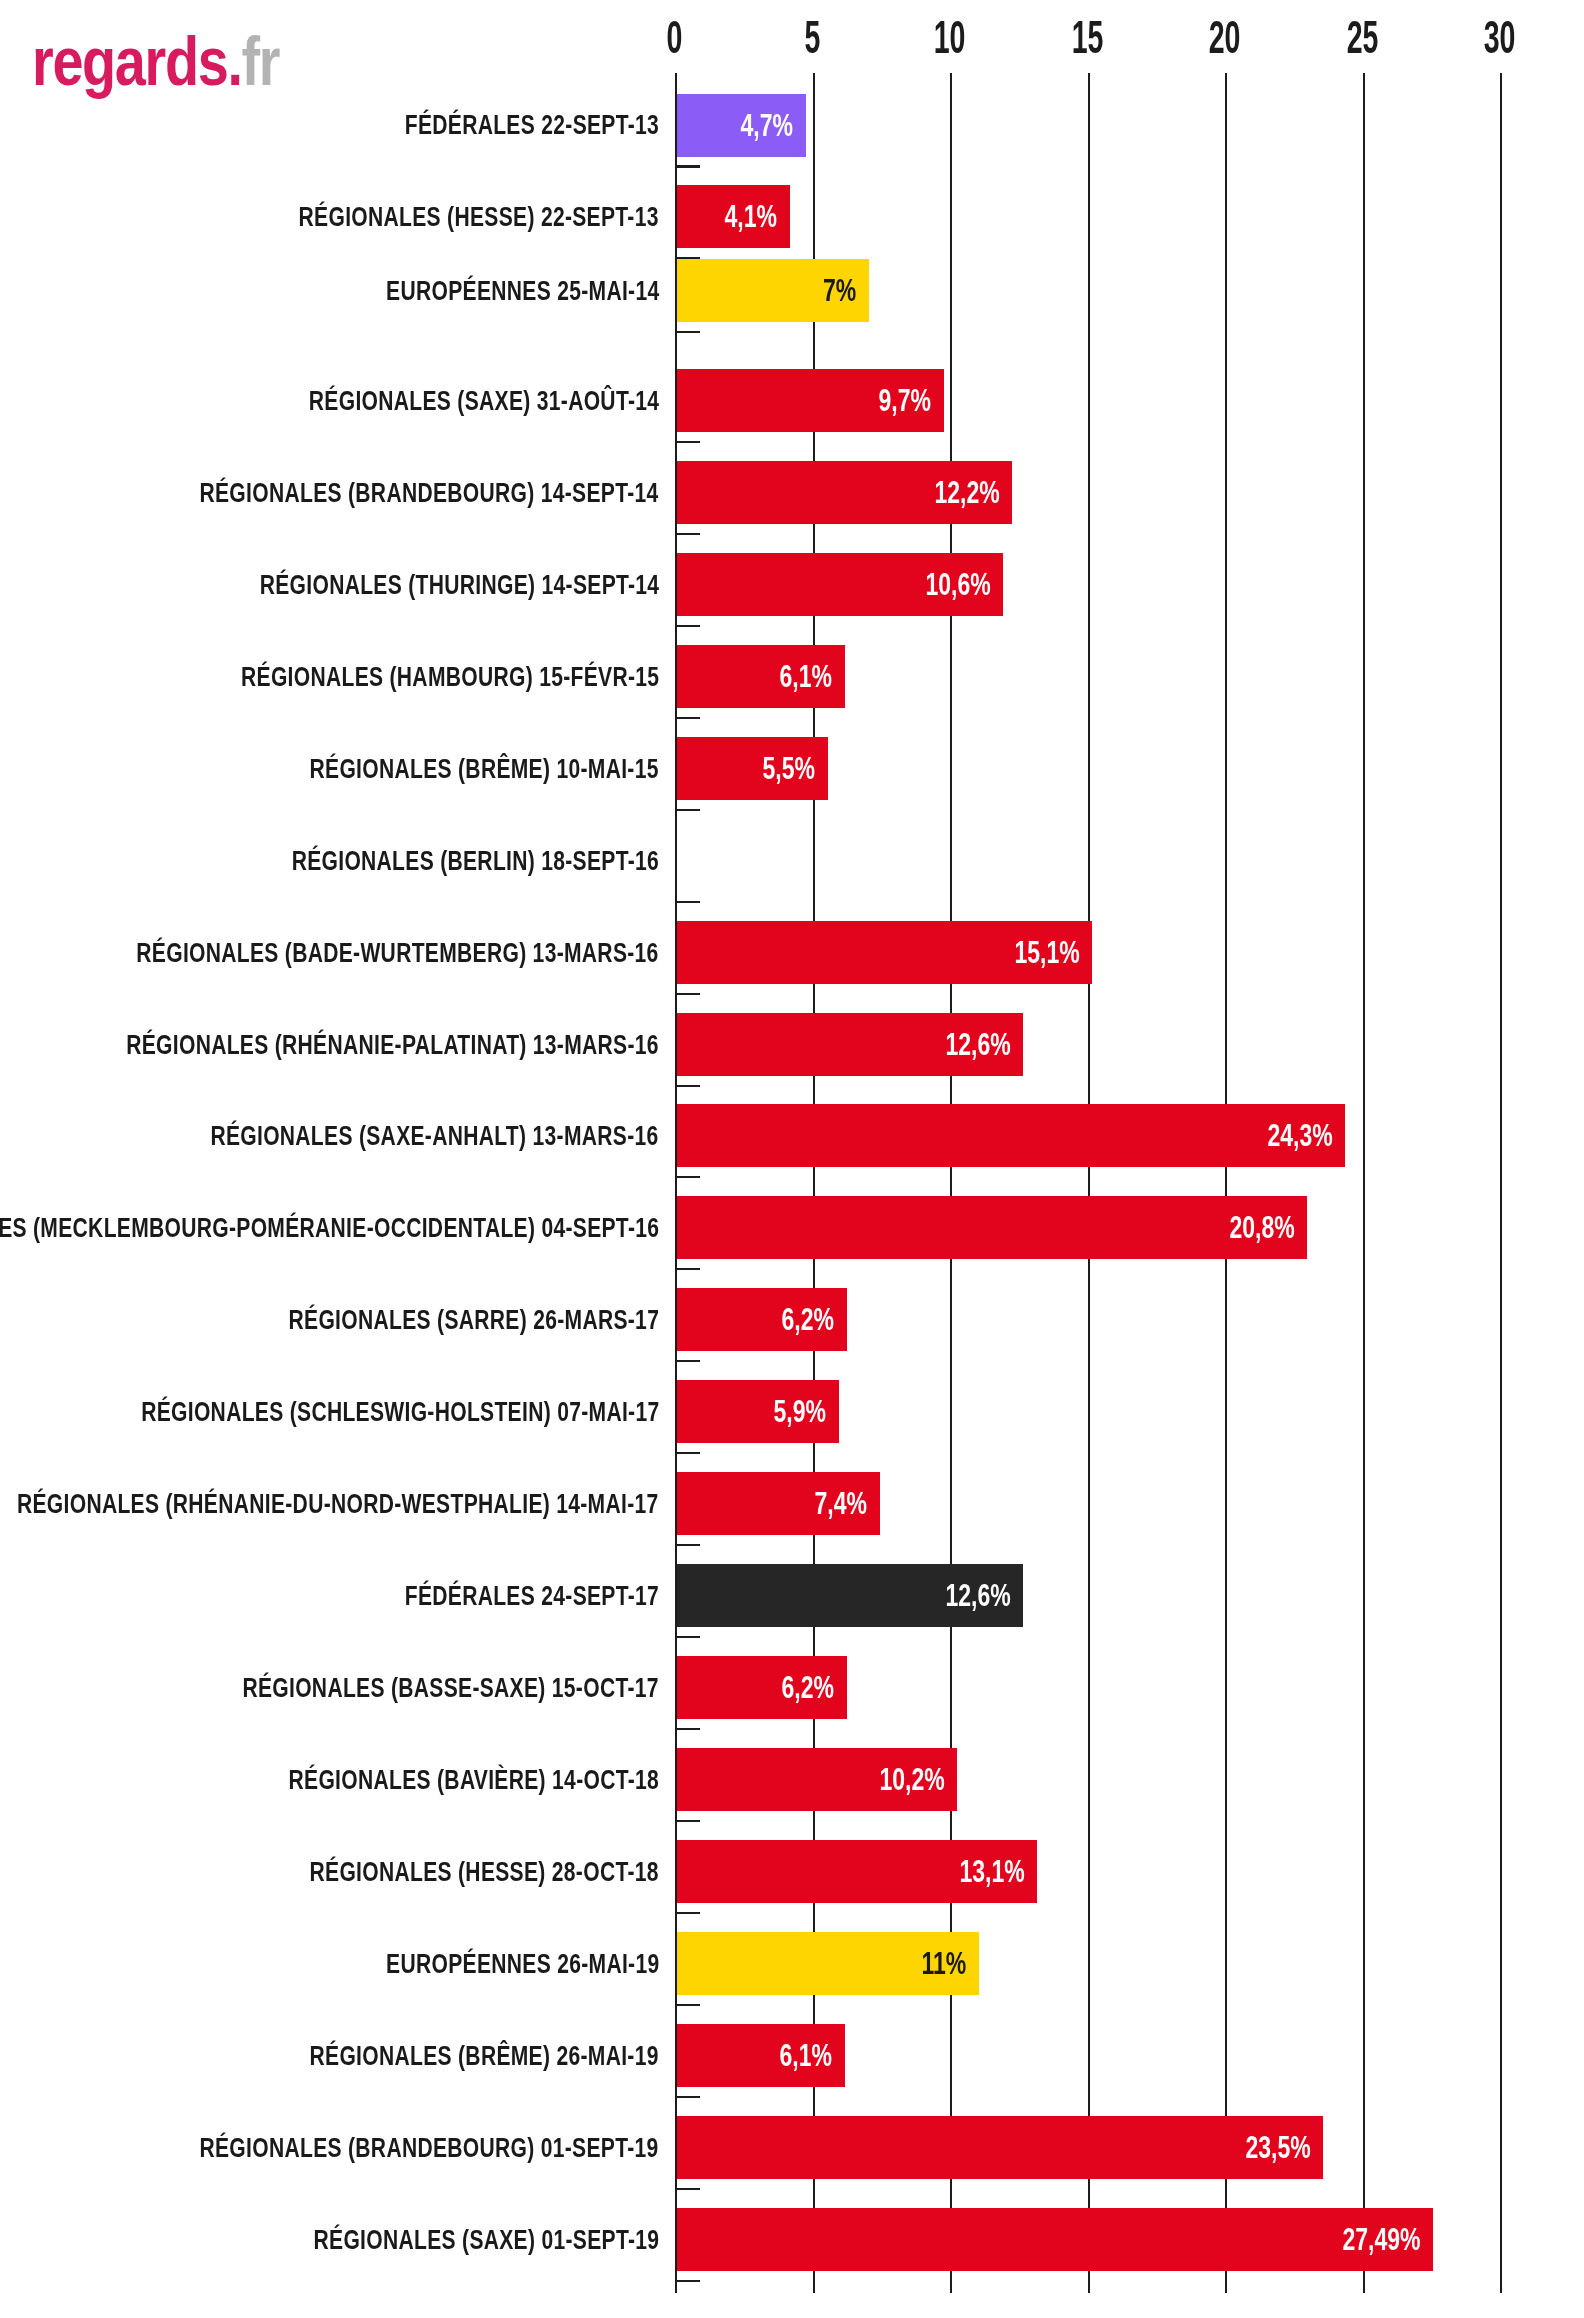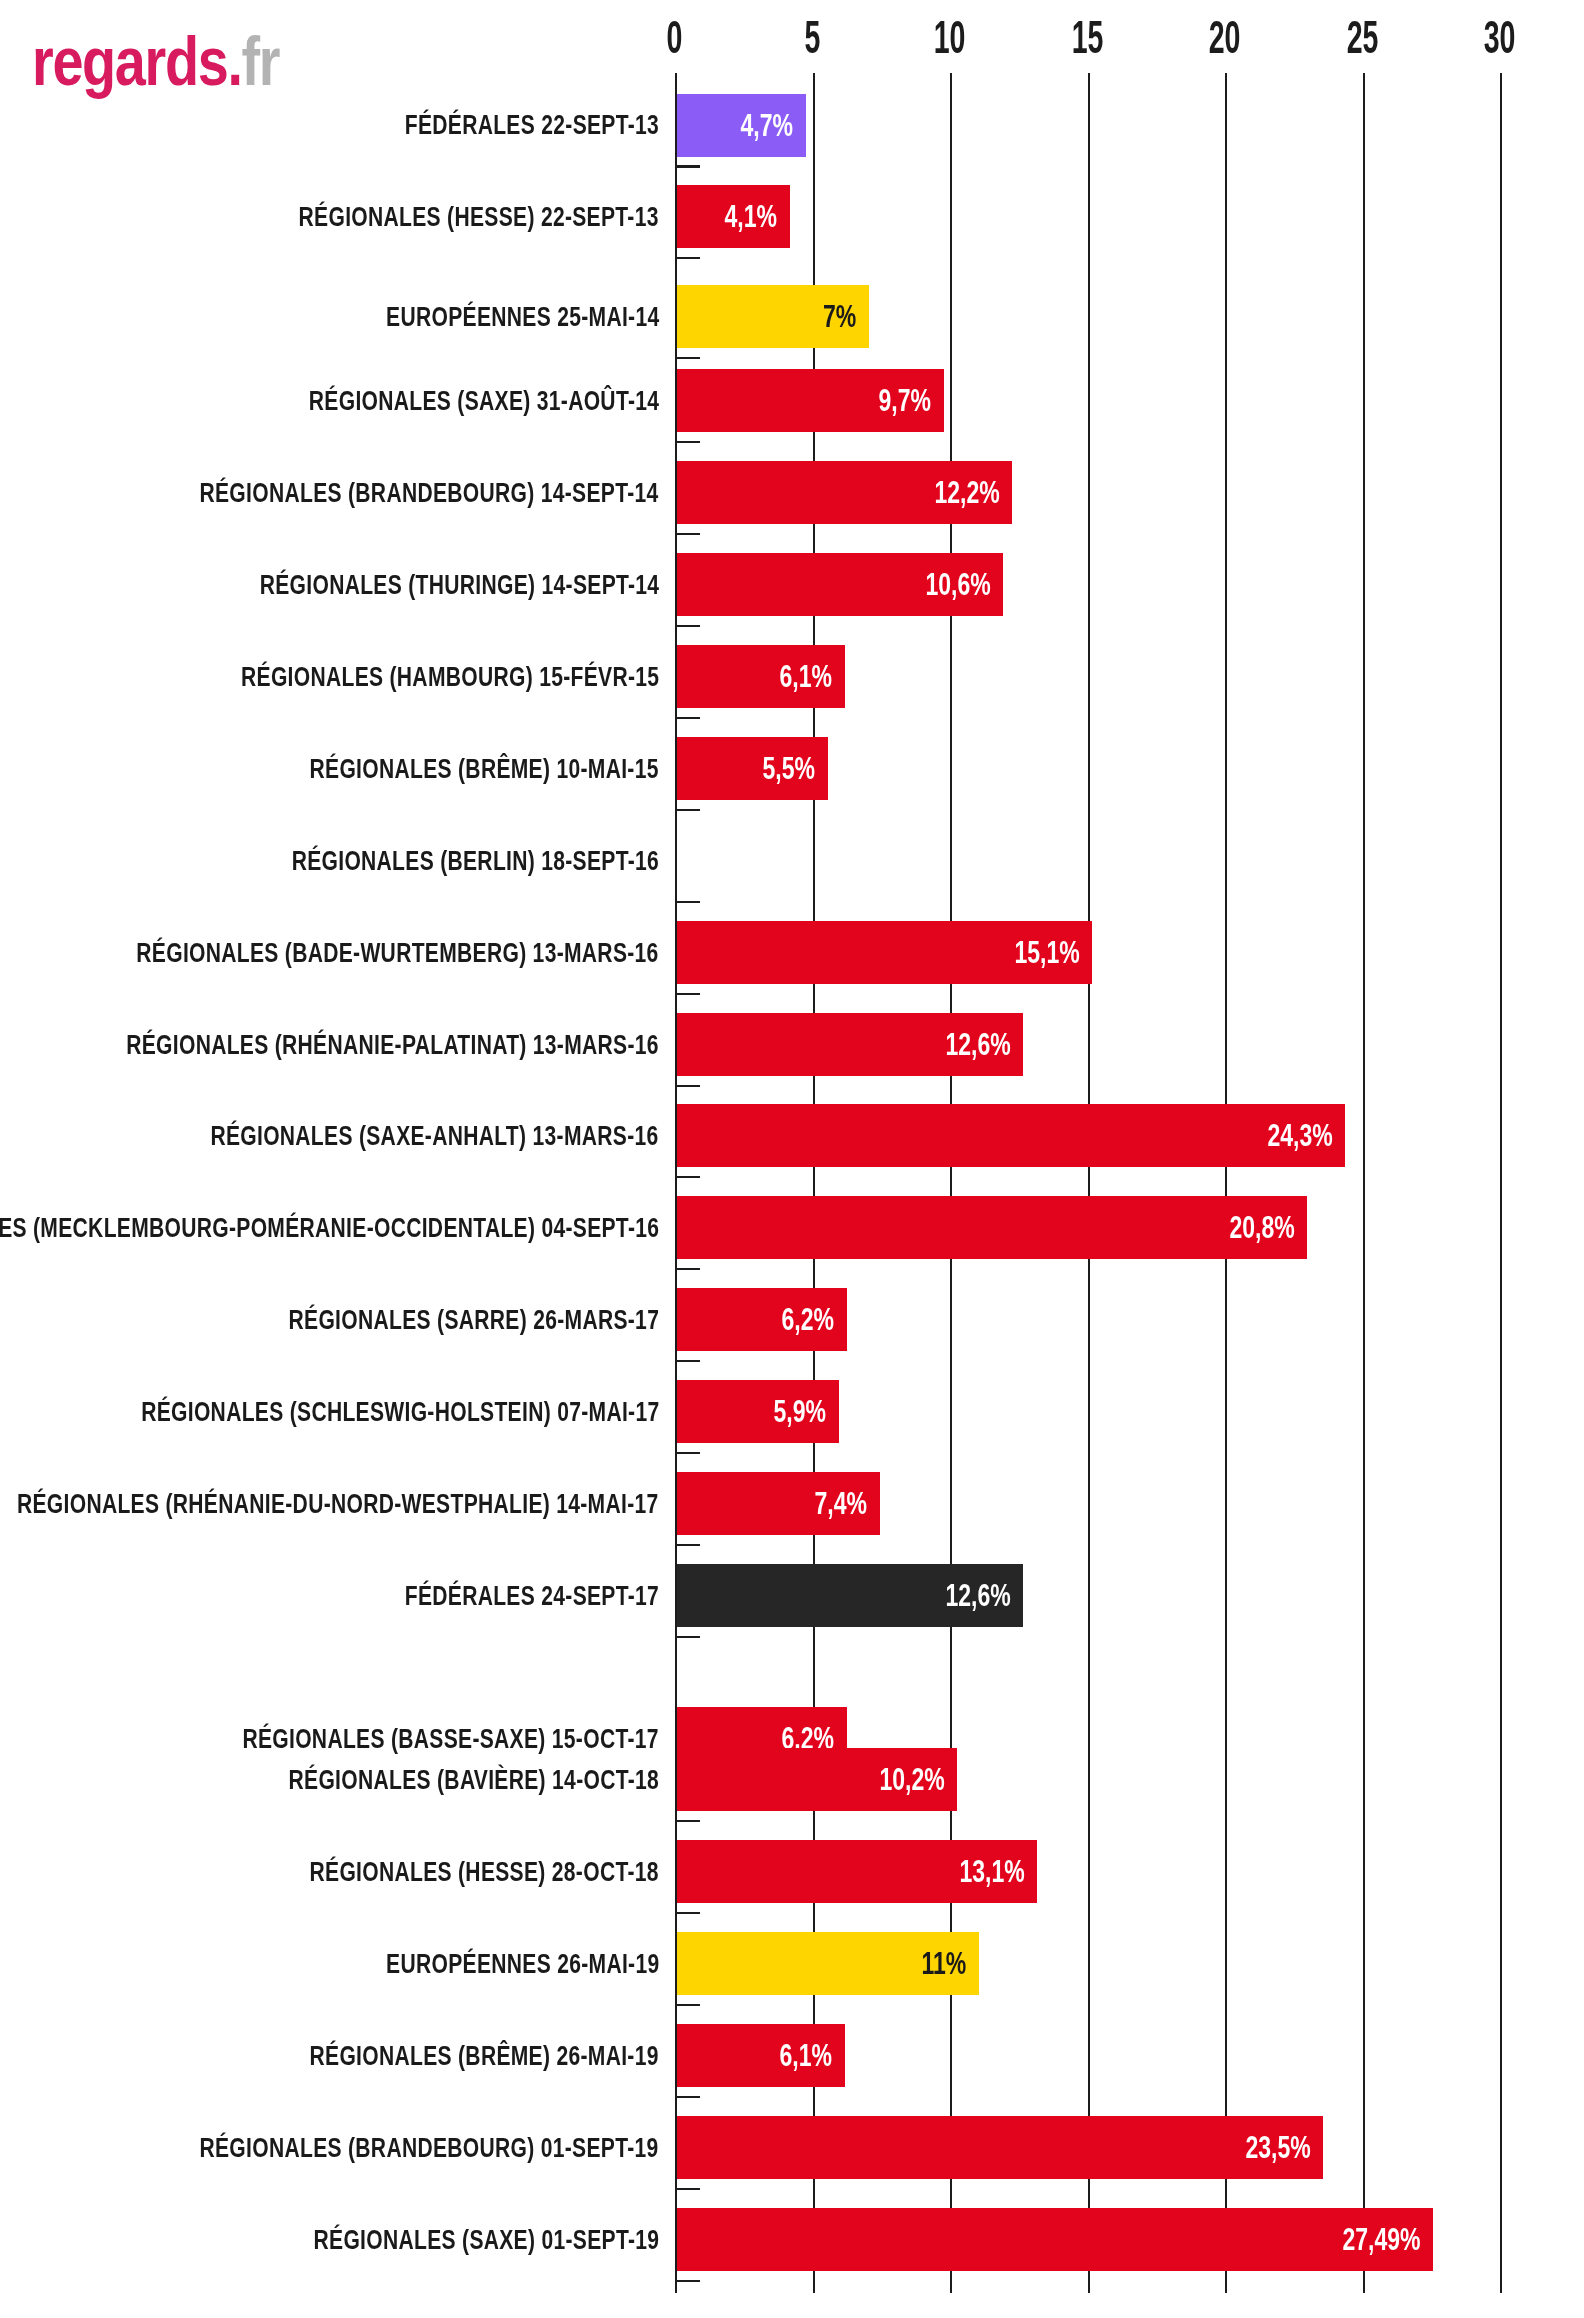--- a/index.html
+++ b/index.html
@@ -162,21 +162,21 @@
         </div>
         <div class="tickmark" style="top: 86px;"></div>
       </div>
       <div class="row" style="top: 98px;">
         <div class="row-label">RÉGIONALES (HESSE) 22-SEPT-13</div>
         <div class="bar" style="width: 113px; background: rgb(226, 3, 28);">
           <div class="bar-value" style="color: rgb(255, 255, 255);">4,1%</div>
         </div>
         <div class="tickmark" style="top: 86px;"></div>
       </div>
-      <div class="row" style="top: 198px;">
+      <div class="row" style="top: 172px;">
         <div class="row-label">EUROPÉENNES 25-MAI-14</div>
         <div class="bar" style="width: 192px; background: rgb(255, 213, 0);">
           <div class="bar-value" style="color: rgb(26, 26, 26);">7%</div>
         </div>
         <div class="tickmark" style="top: 86px;"></div>
       </div>
       <div class="row" style="top: 282px;">
         <div class="row-label">RÉGIONALES (SAXE) 31-AOÛT-14</div>
         <div class="bar" style="width: 267px; background: rgb(226, 3, 28);">
           <div class="bar-value" style="color: rgb(255, 255, 255);">9,7%</div>
@@ -264,21 +264,21 @@
         </div>
         <div class="tickmark" style="top: 86px;"></div>
       </div>
       <div class="row" style="top: 1477px;">
         <div class="row-label">FÉDÉRALES 24-SEPT-17</div>
         <div class="bar" style="width: 346px; background: rgb(38, 38, 38);">
           <div class="bar-value" style="color: rgb(255, 255, 255);">12,6%</div>
         </div>
         <div class="tickmark" style="top: 86px;"></div>
       </div>
-      <div class="row" style="top: 1620px;">
+      <div class="row" style="top: 1569px;">
         <div class="row-label">RÉGIONALES (BASSE-SAXE) 15-OCT-17</div>
         <div class="bar" style="width: 170px; background: rgb(226, 3, 28);">
           <div class="bar-value" style="color: rgb(255, 255, 255);">6,2%</div>
         </div>
         <div class="tickmark" style="top: 86px;"></div>
       </div>
       <div class="row" style="top: 1661px;">
         <div class="row-label">RÉGIONALES (BAVIÈRE) 14-OCT-18</div>
         <div class="bar" style="width: 280px; background: rgb(226, 3, 28);">
           <div class="bar-value" style="color: rgb(255, 255, 255);">10,2%</div>

